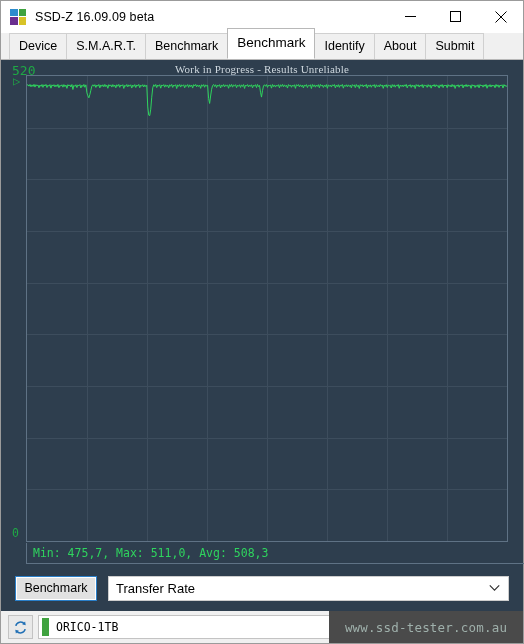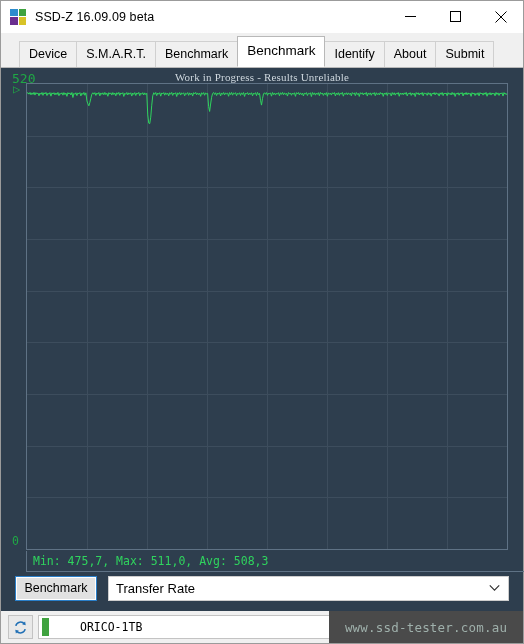--- a/index.html
+++ b/index.html
@@ -75,24 +75,23 @@
     padding: 0;
   }
   .winbtn svg { display: block; }
 
   
   #tabstrip {
     height: 26px;
     background: #f0f0f0;
     display: flex;
     align-items: flex-end;
-    padding-left: 18px;
-    flex: 0 0 auto;
-    position: relative;
-    margin-top: 8px;
+    padding-left: 8px;
+    flex: 0 0 auto;
+    position: relative;
   }
   .tab {
     font-size: 12.5px;
     color: #000000;
     padding: 3px 9px 4px 9px;
     background: #f0f0f0;
     border: 1px solid #d0d0d0;
     border-bottom: none;
     margin-right: -1px;
     height: 18px;
@@ -272,21 +271,20 @@
   #device-cell {
     margin-left: 5px;
     flex: 1 1 auto;
     height: 24px;
     background: #ffffff;
     border: 1px solid #c3c3c3;
     box-sizing: border-box;
     display: flex;
     align-items: center;
     overflow: hidden;
-    gap: 24px;
   }
   #device-bar {
     width: 7px;
     height: 18px;
     background: #3fa23f;
     margin-left: 3px;
     flex: 0 0 auto;
   }
   #device-name {
     font-family: "DejaVu Sans Mono", monospace;

